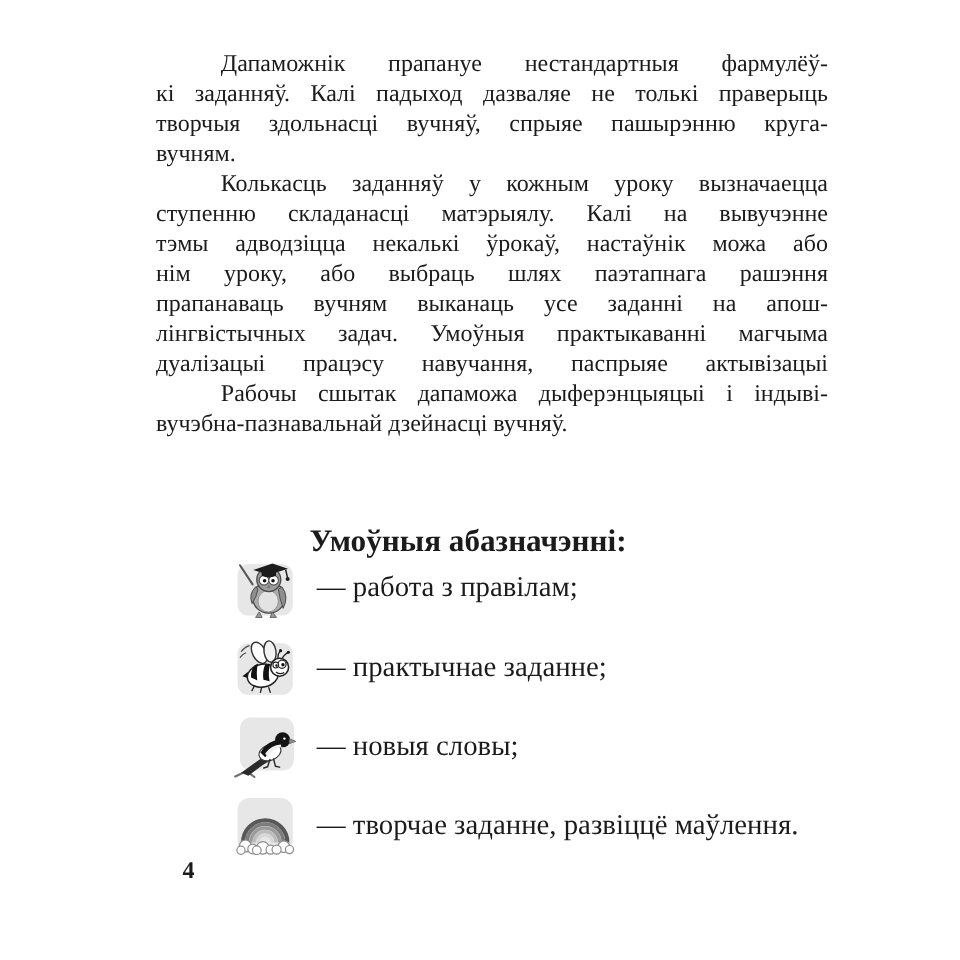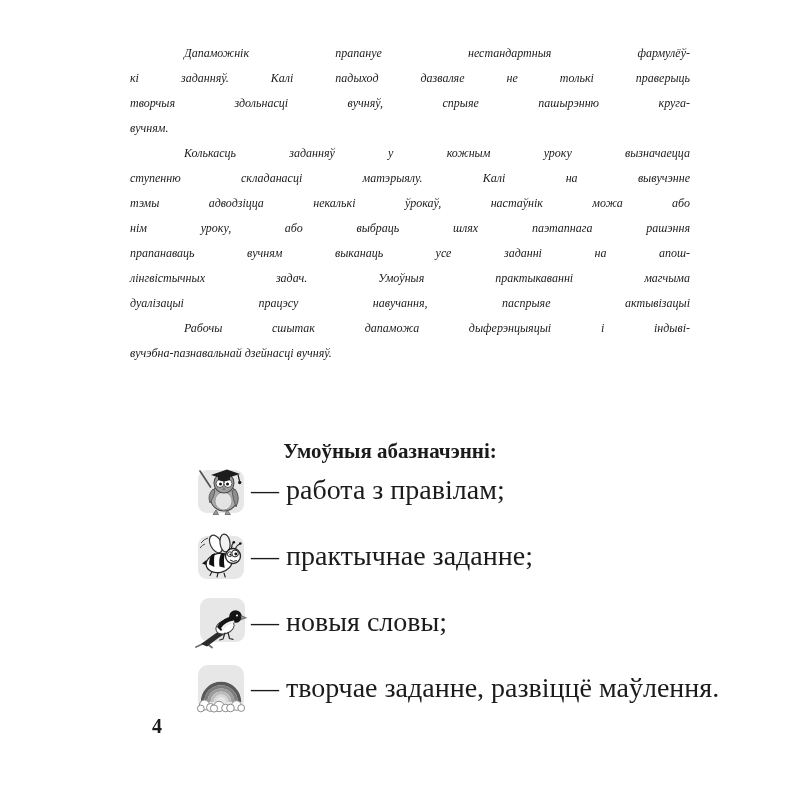--- a/index.html
+++ b/index.html
@@ -5,29 +5,29 @@
   :root{
     --text:#1b1b1b;
     --page-bg:#ffffff;
     --icon-bg:#e7e7e7;
   }
   html,body{margin:0;padding:0;width:800px;height:800px;overflow:hidden;}
   body{background:var(--page-bg);font-family:"Liberation Serif","DejaVu Serif",serif;color:var(--text);}
   .page{position:relative;width:800px;height:800px;background:var(--page-bg);}
   .body-text{position:absolute;left:130px;top:41px;width:560px;}
   .para{margin:0;}
-  .tline{font-size:12px;line-height:25px;text-align:justify;text-align-last:justify;-moz-text-align-last:justify;white-space:normal;font-style:italic;}
+  .tline{font-size:20px;line-height:25px;text-align:justify;text-align-last:justify;-moz-text-align-last:justify;white-space:normal;}
   .tline.first{text-indent:54px;}
   .tline.last{text-align:left;text-align-last:left;-moz-text-align-last:left;}
-  .heading{position:absolute;left:130px;top:438px;width:520px;text-align:center;font-weight:bold;font-size:21px;line-height:26px;}
+  .heading{position:absolute;left:130px;top:438px;width:520px;text-align:center;font-weight:bold;font-size:26px;line-height:26px;}
   .legend{position:absolute;left:194px;top:463px;}
   .legend-row{display:flex;align-items:center;height:54px;margin-bottom:12px;}
   .legend-icon{width:54px;height:54px;flex:0 0 54px;}
   .legend-icon svg{width:54px;height:54px;display:block;}
-  .legend-label{margin-left:3px;font-size:28px;white-space:nowrap;}
+  .legend-label{margin-left:16px;font-size:24px;white-space:nowrap;}
   .page-number{position:absolute;left:152px;top:715px;font-weight:bold;font-size:20px;}
 </style>
 </head>
 <body>
 
 <div class="page">
 
   <div class="body-text">
     <div class="para">
       <div class="tline first">Дапаможнік прапануе нестандартныя фармулёў-</div>

